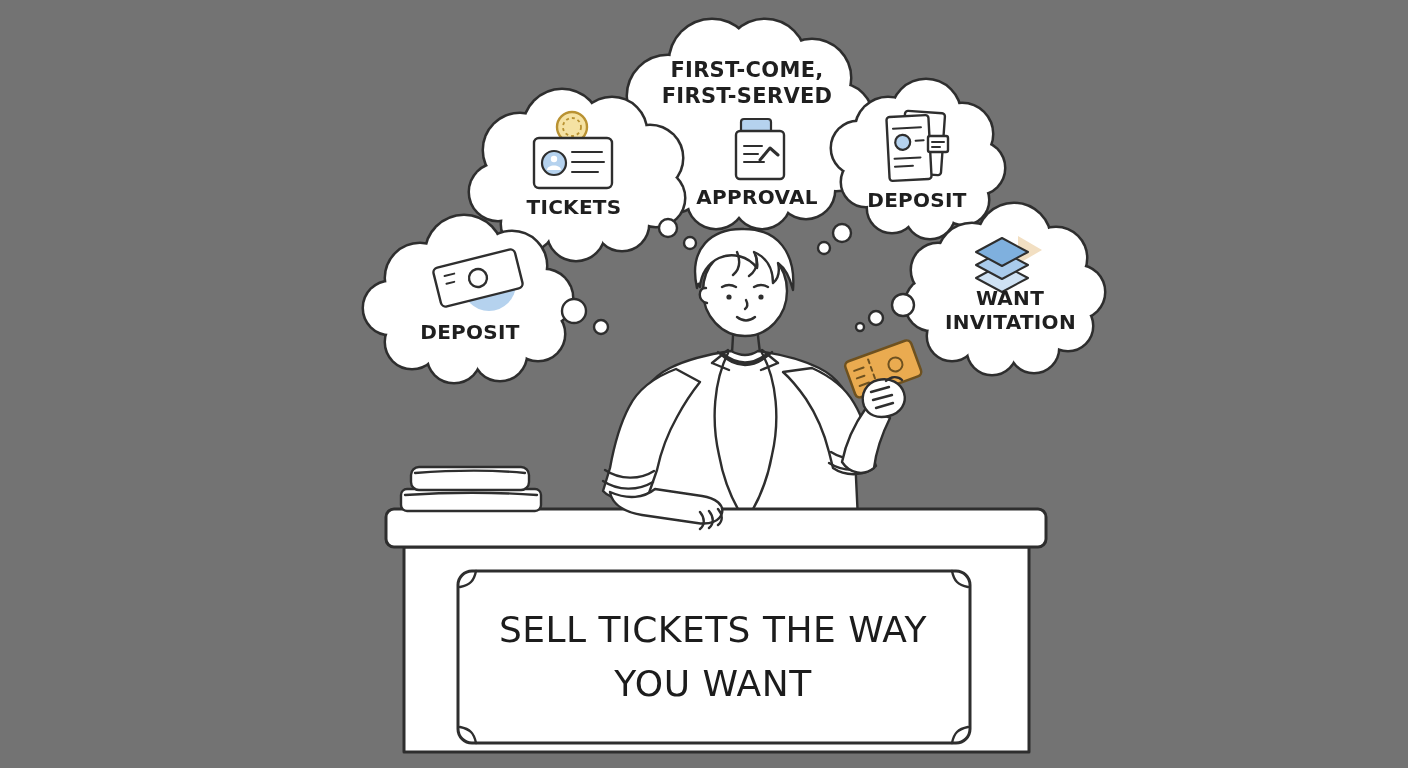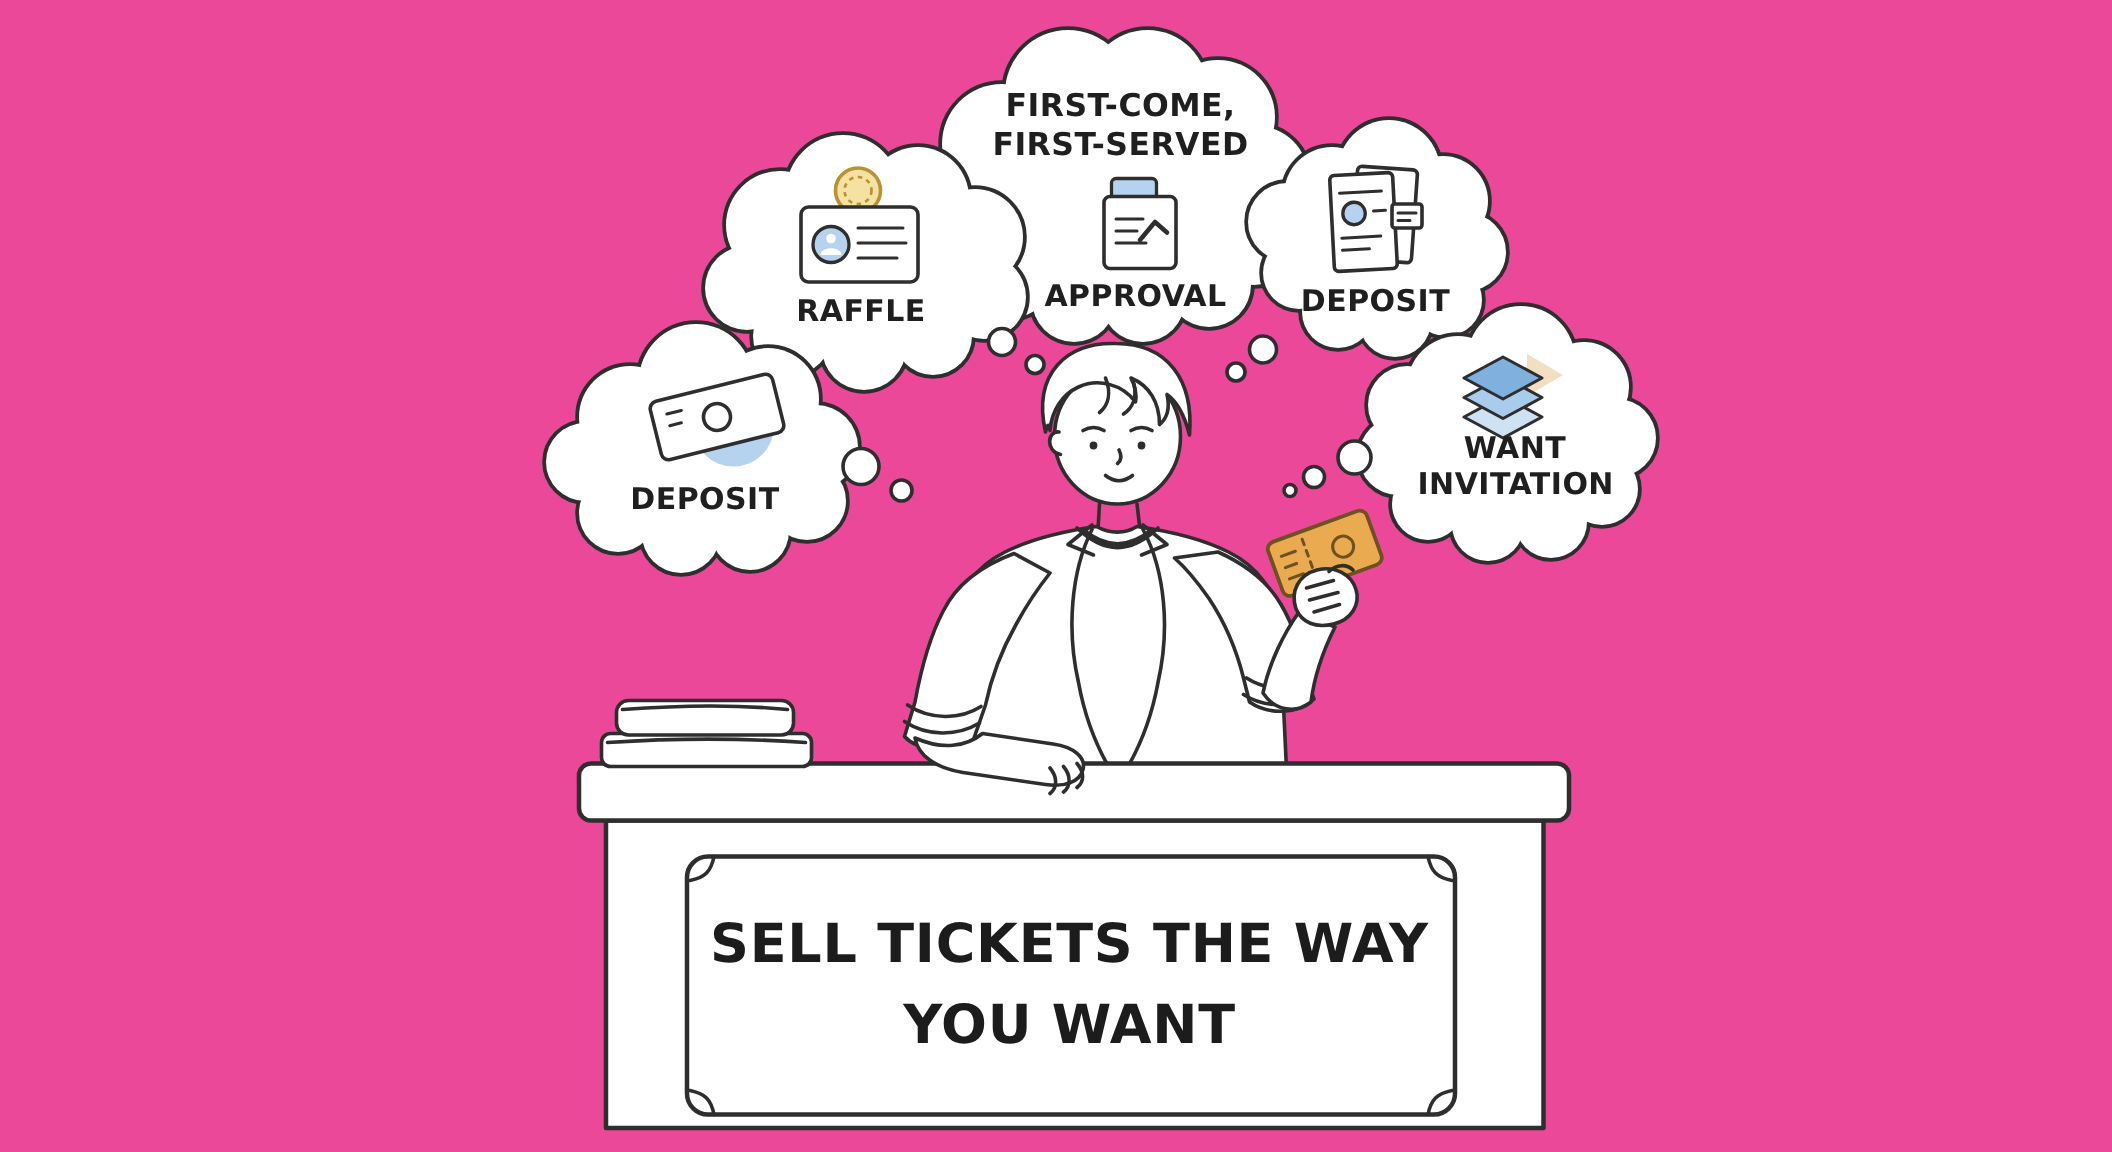--- a/index.html
+++ b/index.html
@@ -1,17 +1,17 @@
 <!DOCTYPE html>
 <html><head>
 <meta charset="utf-8">
 <style>
   html,body{margin:0;padding:0;background:#ffffff;}
   .stage{
-    position:relative;width:1408px;height:768px;overflow:hidden;background:#ec4899;
+    position:relative;width:1408px;height:768px;overflow:hidden;background:#737373;
     font-family:"DejaVu Sans",sans-serif;
   }
   .stage svg{position:absolute;left:0;top:0;}
   
   .cloud-stroke{fill:#fff;stroke:#2e2e2e;stroke-width:5;}
   .cloud-fill{fill:#fff;stroke:none;}
   .bubble{fill:#fff;stroke:#2e2e2e;stroke-width:2.4;}
   .s{fill:none;stroke:#2e2e2e;stroke-width:2.4;stroke-linecap:round;stroke-linejoin:round;}
   .sf{fill:#fff;stroke:#2e2e2e;stroke-width:2.4;stroke-linecap:round;stroke-linejoin:round;}
   .thick{stroke-width:3;}
@@ -29,21 +29,21 @@
   .iconline{fill:none;stroke:#2e2e2e;stroke-width:2;stroke-linecap:round;}
 
   .label{
     position:absolute;transform:translateX(-50%);text-align:center;
     font-weight:600;font-size:20px;line-height:1.22;color:#1f1f1f;letter-spacing:.3px;
     white-space:normal;
   }
   .label.big{font-size:21px;}
   .sign-text{
     position:absolute;left:458px;top:603px;width:510px;
-    text-align:center;font-weight:700;font-size:36px;line-height:1.5;
+    text-align:center;font-weight:400;font-size:36px;line-height:1.5;
     color:#1c1c1c;letter-spacing:.5px;
   }
 </style>
 </head>
 <body>
 
 <div class="stage">
 <svg width="1408" height="768" viewBox="0 0 1408 768">
   <defs>
     <g id="cloudA">
@@ -263,18 +263,18 @@
   <g>
     <path class="sf" d="M 864 406 C 860 394 866 383 878 380 C 890 377 901 383 904 393
                         C 907 403 901 413 889 416 C 877 419 868 415 864 406 Z"></path>
     <path class="s" d="M 871 392 L 889 387 M 873 400 L 892 395 M 876 408 L 893 403"></path>
     <path class="s" d="M 886 381 C 891 376 898 376 902 380"></path>
   </g>
 </svg>
 
 <div class="label big" style="left:747px;top:58px;width:185px">FIRST-COME, FIRST-SERVED</div>
 <div class="label" style="left:757px;top:185px;width:140px">APPROVAL</div>
-<div class="label" style="left:574px;top:195px;width:120px">RAFFLE</div>
+<div class="label" style="left:574px;top:195px;width:120px">TICKETS</div>
 <div class="label" style="left:470px;top:320px;width:130px">DEPOSIT</div>
 <div class="label" style="left:917px;top:188px;width:120px">DEPOSIT</div>
 <div class="label" style="left:1010px;top:286px;width:130px">WANT INVITATION</div>
 <div class="sign-text">SELL TICKETS THE WAY YOU WANT</div>
 </div>
 
 </body></html>

